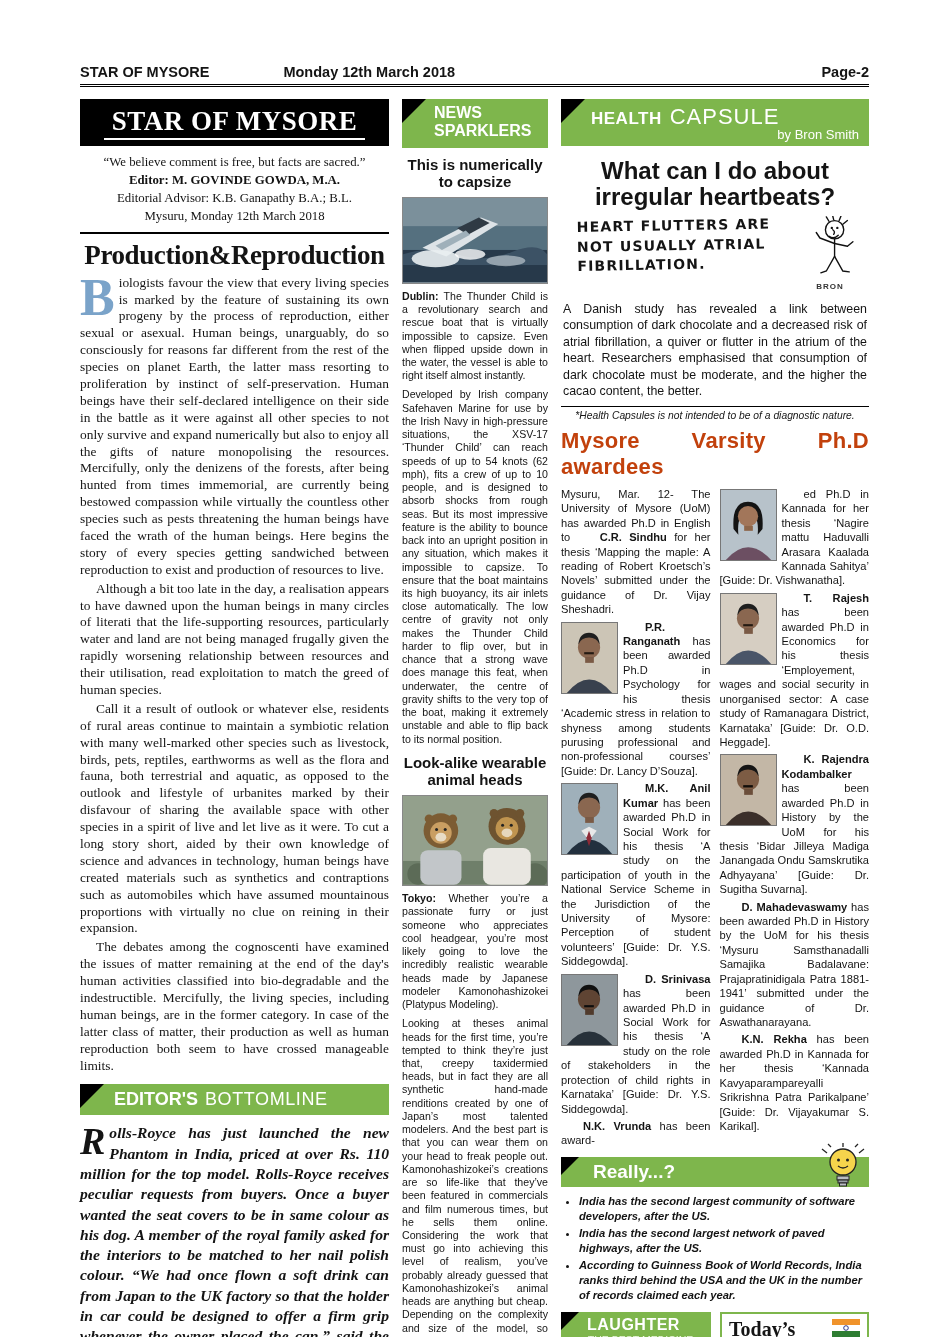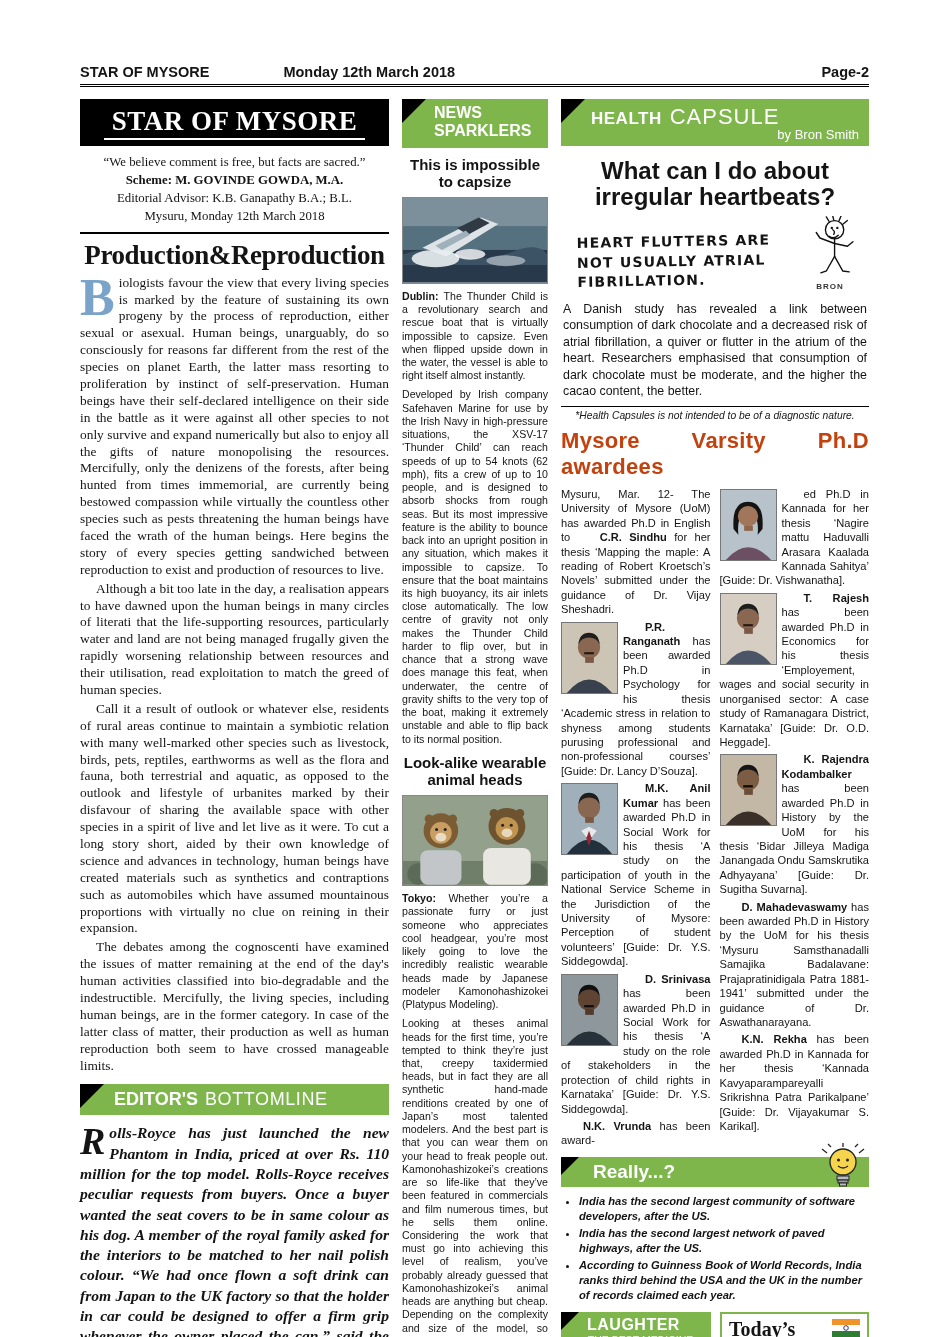--- a/index.html
+++ b/index.html
@@ -48,21 +48,21 @@
   .mid-body { font-size:10.6px; line-height:1.25; text-align:justify; margin-top:6px; }
   .lead-w { font-weight:bold; }
 
   
   .hc-bar { height:47px; padding:5px 10px 4px 30px; }
   .hc-line1 { display:flex; align-items:baseline; }
   .hc-bold { font-weight:bold; font-size:17px; letter-spacing:.5px; }
   .hc-light{ font-size:22px; margin-left:8px; font-weight:normal; letter-spacing:1px; }
   .hc-by { text-align:right; font-size:13px; margin-top:-3px; }
   .question { font-size:24px; font-weight:bold; text-align:center; line-height:1.08; margin:12px 0 4px; }
-  .cartoon { display:flex; align-items:flex-end; padding:2px 8px 2px 16px; }
+  .cartoon { display:flex; align-items:flex-start; padding:2px 8px 2px 16px; }
   .cartoon-text { flex:1; font-weight:bold; font-size:14px; line-height:1.4; letter-spacing:1.2px;
                   white-space:pre-line; text-transform:uppercase;
                   font-family:"DejaVu Sans", sans-serif; transform:rotate(-1deg); }
   .cartoon-fig { display:flex; flex-direction:column; align-items:center; }
   .sig { font-size:8px; letter-spacing:1px; font-weight:bold; color:#333; }
   .hc-answer { font-size:12.4px; line-height:1.33; text-align:justify; margin:8px 2px 6px; }
   .hc-foot { border-top:1px solid #000; font-style:italic; font-size:10.3px; text-align:center; padding:3px 0 2px; }
 
   .phd-h { color:#c2410c; font-weight:bold; font-size:22px; letter-spacing:.3px;
            text-align:justify; text-align-last:justify; margin:5px 0 7px; }
@@ -105,21 +105,21 @@
   </div>
 
   <div class="cols">
 
     <div class="col-left">
       <div class="masthead">
         <span class="masthead-t">STAR OF MYSORE</span>
       </div>
       <div class="intro">
         <div>“We believe comment is free, but facts are sacred.”</div>
-        <div class="ed">Scheme: M. GOVINDE GOWDA, M.A.</div>
+        <div class="ed">Editor: M. GOVINDE GOWDA, M.A.</div>
         <div>Editorial Advisor: K.B. Ganapathy B.A.; B.L.</div>
         <div>Mysuru, Monday 12th March 2018</div>
       </div>
 
       <h1 class="lead-title">Production&amp;Reproduction</h1>
       <p class="body"><span class="dropcap cap-blue">B</span><span>iologists favour the view that every living species is marked by the feature of sustaining its own progeny by the process of reproduction, either sexual or asexual. Human beings, unarguably, do so consciously for reasons far different from the rest of the species on planet Earth, the latter mass resorting to proliferation by instinct of self-preservation. Human beings have their self-declared intelligence on their side in the battle as it were against all other species to not only survive and expand numerically but also to enjoy all the gifts of nature monopolising the resources. Mercifully, only the denizens of the forests, after being hunted from times immemorial, are currently being bestowed compassion while virtually the countless other species such as pests threatening the human beings have faced the wrath of the human beings. Here begins the story of every species getting sandwiched between reproduction to exist and production of resources to live.</span></p>
       <p class="body ind">Although a bit too late in the day, a realisation appears to have dawned upon the human beings in many circles of literati that the life-supporting resources, particularly water and land are not being managed frugally given the rapidly worsening relationship between resources and their utilisation, read exploitation to match the greed of human species.</p>
       <p class="body ind">Call it a result of outlook or whatever else, residents of rural areas continue to maintain a symbiotic relation with many well-marked other species such as livestock, birds, pets, reptiles, earthworms as well as the flora and fauna, both terrestrial and aquatic, as opposed to the outlook and lifestyle of urbanites marked by their disfavour of sharing the available space with other species in a spirit of live and let live as it were. To cut a long story short, aided by their own knowledge of science and advances in technology, human beings have created materials such as synthetics and contraptions such as automobiles which have assumed mountainous proportions with virtually no clue on reining in their expansion.</p>
       <p class="body ind">The debates among the cognoscenti have examined the issues of matter remaining at the end of the day's human activities classified into bio-degradable and the indestructible. Mercifully, the living species, including human beings, are in the former category. In case of the latter class of matter, their production as well as human reproduction both seem to have crossed manageable limits.</p>
 
@@ -132,21 +132,21 @@
 
     </div>
 
     <div class="col-mid">
       <div class="green-bar ns-bar">
         <span class="tri"></span>
         <div>NEWS</div>
         <div>SPARKLERS</div>
       </div>
 
-      <h2 class="mid-h">This is impossible to capsize</h2>
+      <h2 class="mid-h">This is numerically to capsize</h2>
 
       <svg class="photo" viewBox="0 0 133 78" preserveAspectRatio="none">
         <rect width="133" height="78" fill="#55707f"></rect>
         <rect width="133" height="26" fill="#7b909b"></rect>
         <rect y="48" width="133" height="30" fill="#27394a"></rect>
         <path d="M0 52 Q25 44 50 52 T100 50 T133 52 L133 62 L0 62 Z" fill="#3c5265"></path>
         <path d="M18 46 L72 18 L88 24 L40 54 Z" fill="#dde3e7"></path>
         <path d="M50 28 L70 18 L80 23 L60 34 Z" fill="#2f3a44"></path>
         <path d="M30 44 L58 30 L62 34 L36 48 Z" fill="#9fb0ba"></path>
         <ellipse cx="30" cy="56" rx="22" ry="8" fill="#e9eef1" opacity="0.9"></ellipse>

